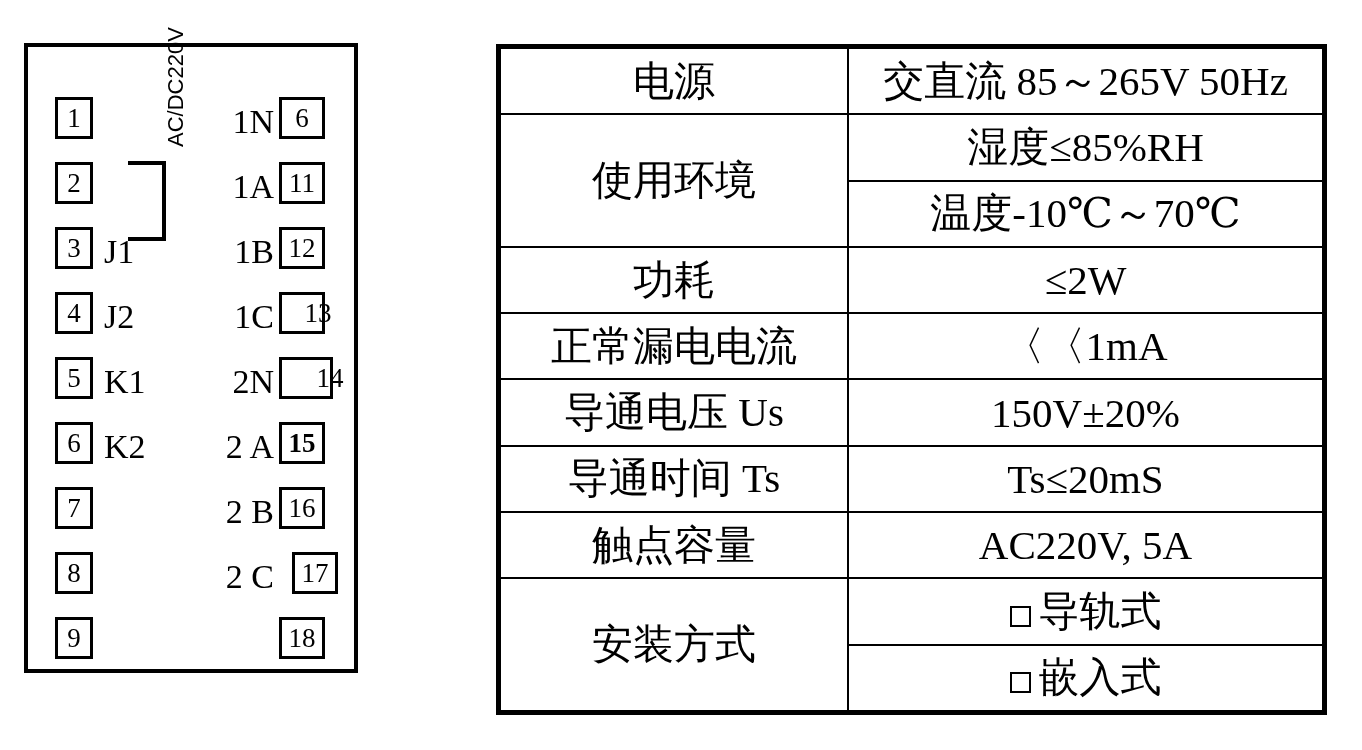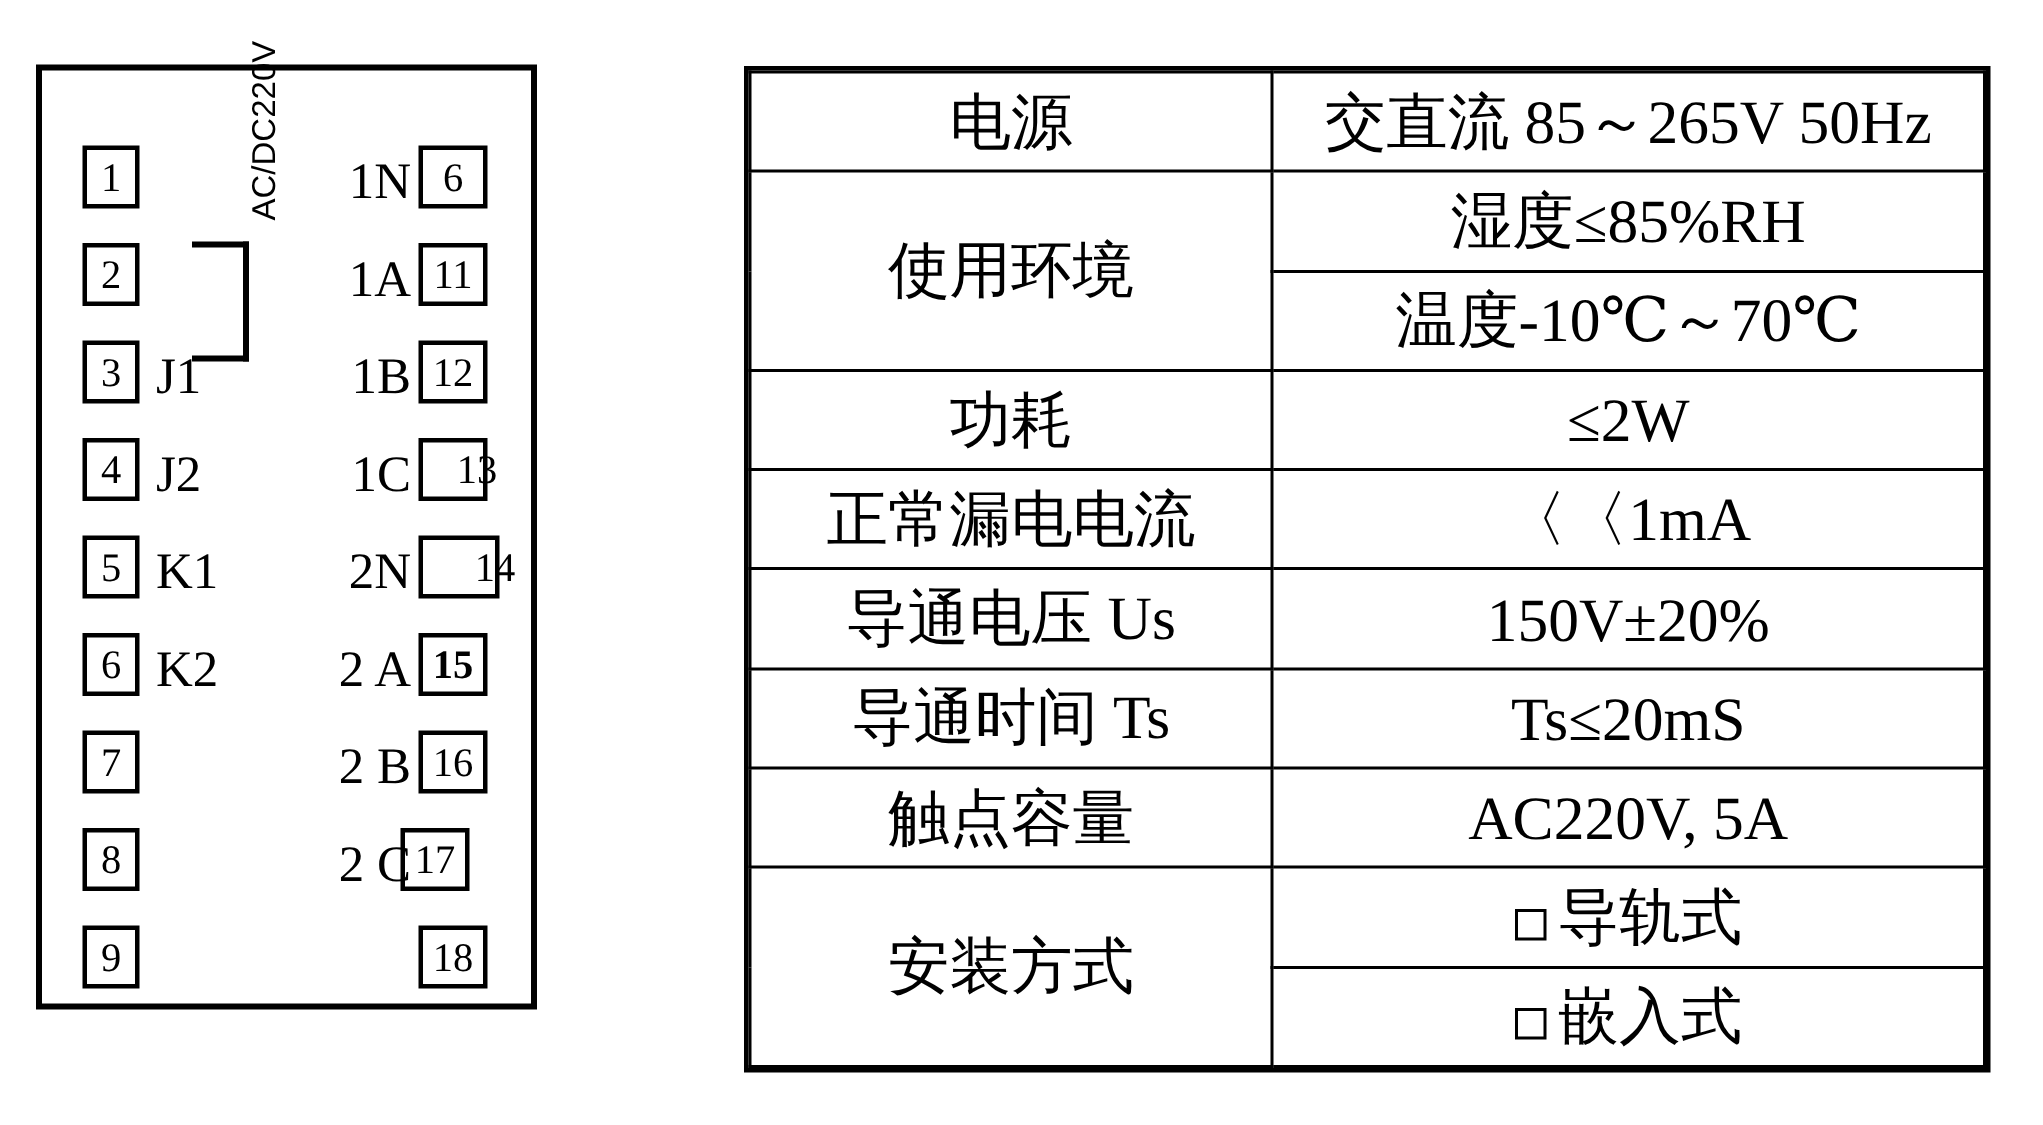--- a/index.html
+++ b/index.html
@@ -111,21 +111,21 @@
   <div class="term-label" style="left:76px;top:318px;">K1</div>
   <div class="term-label" style="left:76px;top:383px;">K2</div>
 
   <div class="term-sq wide" style="left:251px;top:50px;">6</div>
   <div class="term-sq wide" style="left:251px;top:115px;">11</div>
   <div class="term-sq wide" style="left:251px;top:180px;">12</div>
   <div class="term-sq wide" style="left:251px;top:245px;padding-left:32px;">13</div>
   <div class="term-sq wide" style="left:251px;top:310px;padding-left:48px;">14</div>
   <div class="term-sq wide" style="left:251px;top:375px;font-weight:bold;">15</div>
   <div class="term-sq wide" style="left:251px;top:440px;">16</div>
-  <div class="term-sq wide" style="left:239px;top:505px;">17</div>
+  <div class="term-sq wide" style="left:264px;top:505px;">17</div>
   <div class="term-sq wide" style="left:251px;top:570px;">18</div>
 
   <div class="term-label right-col" style="left:198px;top:58px;width:48px;">1N</div>
   <div class="term-label right-col" style="left:198px;top:123px;width:48px;">1A</div>
   <div class="term-label right-col" style="left:198px;top:188px;width:48px;">1B</div>
   <div class="term-label right-col" style="left:198px;top:253px;width:48px;">1C</div>
   <div class="term-label right-col" style="left:198px;top:318px;width:48px;">2N</div>
   <div class="term-label right-col" style="left:192px;top:383px;width:54px;">2 A</div>
   <div class="term-label right-col" style="left:192px;top:448px;width:54px;">2 B</div>
   <div class="term-label right-col" style="left:192px;top:513px;width:54px;">2 C</div>

